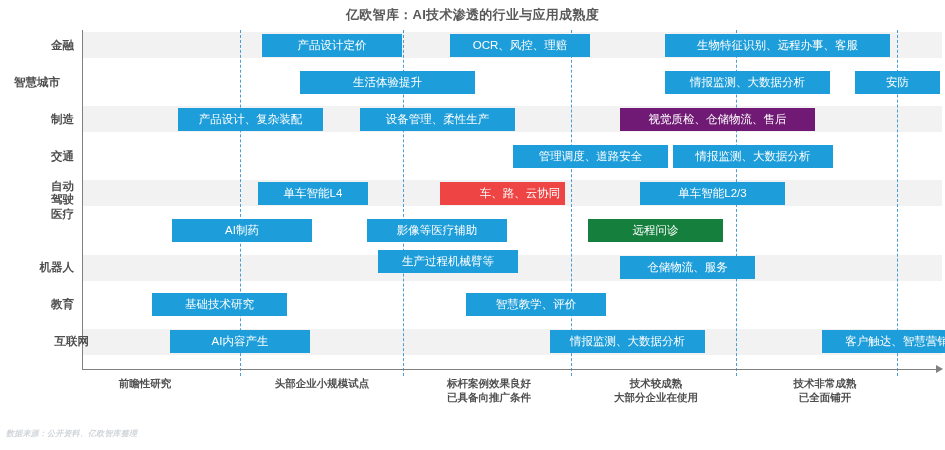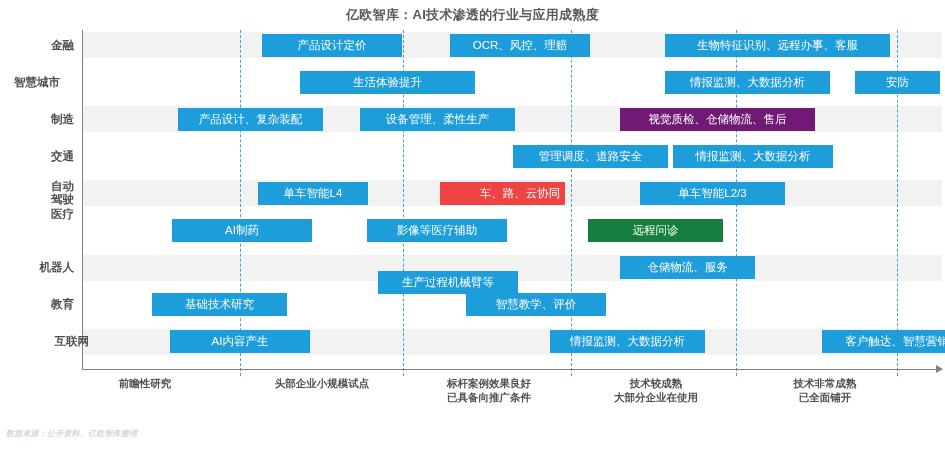--- a/index.html
+++ b/index.html
@@ -82,21 +82,21 @@
       <div class="bar" style="left: 96px; width: 145px; top: 77.7px; background: rgb(29, 157, 217);">产品设计、复杂装配</div>
       <div class="bar" style="left: 538px; width: 195px; top: 77.7px; background: #701a75;">视觉质检、仓储物流、售后</div>
       <div class="bar" style="left: 431px; width: 155px; top: 114.8px; background: rgb(29, 157, 217);">管理调度、道路安全</div>
       <div class="bar" style="left: 591px; width: 160px; top: 114.8px; background: rgb(29, 157, 217);">情报监测、大数据分析</div>
       <div class="bar" style="left: 176px; width: 110px; top: 151.9px; background: rgb(29, 157, 217);">单车智能L4</div>
       <div class="bar" style="left: 358px; width: 125px; top: 151.9px; background: #ef4444; padding-left: 35px;">车、路、云协同</div>
       <div class="bar" style="left: 558px; width: 145px; top: 151.9px; background: rgb(29, 157, 217);">单车智能L2/3</div>
       <div class="bar" style="left: 90px; width: 140px; top: 189px; background: rgb(29, 157, 217);">AI制药</div>
       <div class="bar" style="left: 285px; width: 140px; top: 189px; background: rgb(29, 157, 217);">影像等医疗辅助</div>
       <div class="bar" style="left: 506px; width: 135px; top: 189px; background: #15803d;">远程问诊</div>
-      <div class="bar" style="left: 296px; width: 140px; top: 241px; background: rgb(29, 157, 217);">生产过程机械臂等</div>
+      <div class="bar" style="left: 296px; width: 140px; top: 220px; background: rgb(29, 157, 217);">生产过程机械臂等</div>
       <div class="bar" style="left: 538px; width: 135px; top: 226.1px; background: rgb(29, 157, 217);">仓储物流、服务</div>
       <div class="bar" style="left: 70px; width: 135px; top: 263.2px; background: rgb(29, 157, 217);">基础技术研究</div>
       <div class="bar" style="left: 384px; width: 140px; top: 263.2px; background: rgb(29, 157, 217);">智慧教学、评价</div>
       <div class="bar" style="left: 88px; width: 140px; top: 300.3px; background: rgb(29, 157, 217);">AI内容产生</div>
       <div class="bar" style="left: 468px; width: 155px; top: 300.3px; background: rgb(29, 157, 217);">情报监测、大数据分析</div>
       <div class="bar" style="left: 708px; width: 150px; top: 300.3px; background: rgb(29, 157, 217); margin-left: 32px;">客户触达、智慧营销</div>
     </div>
 
   <div class="axis-y"></div>
   <div class="axis-x"></div>

